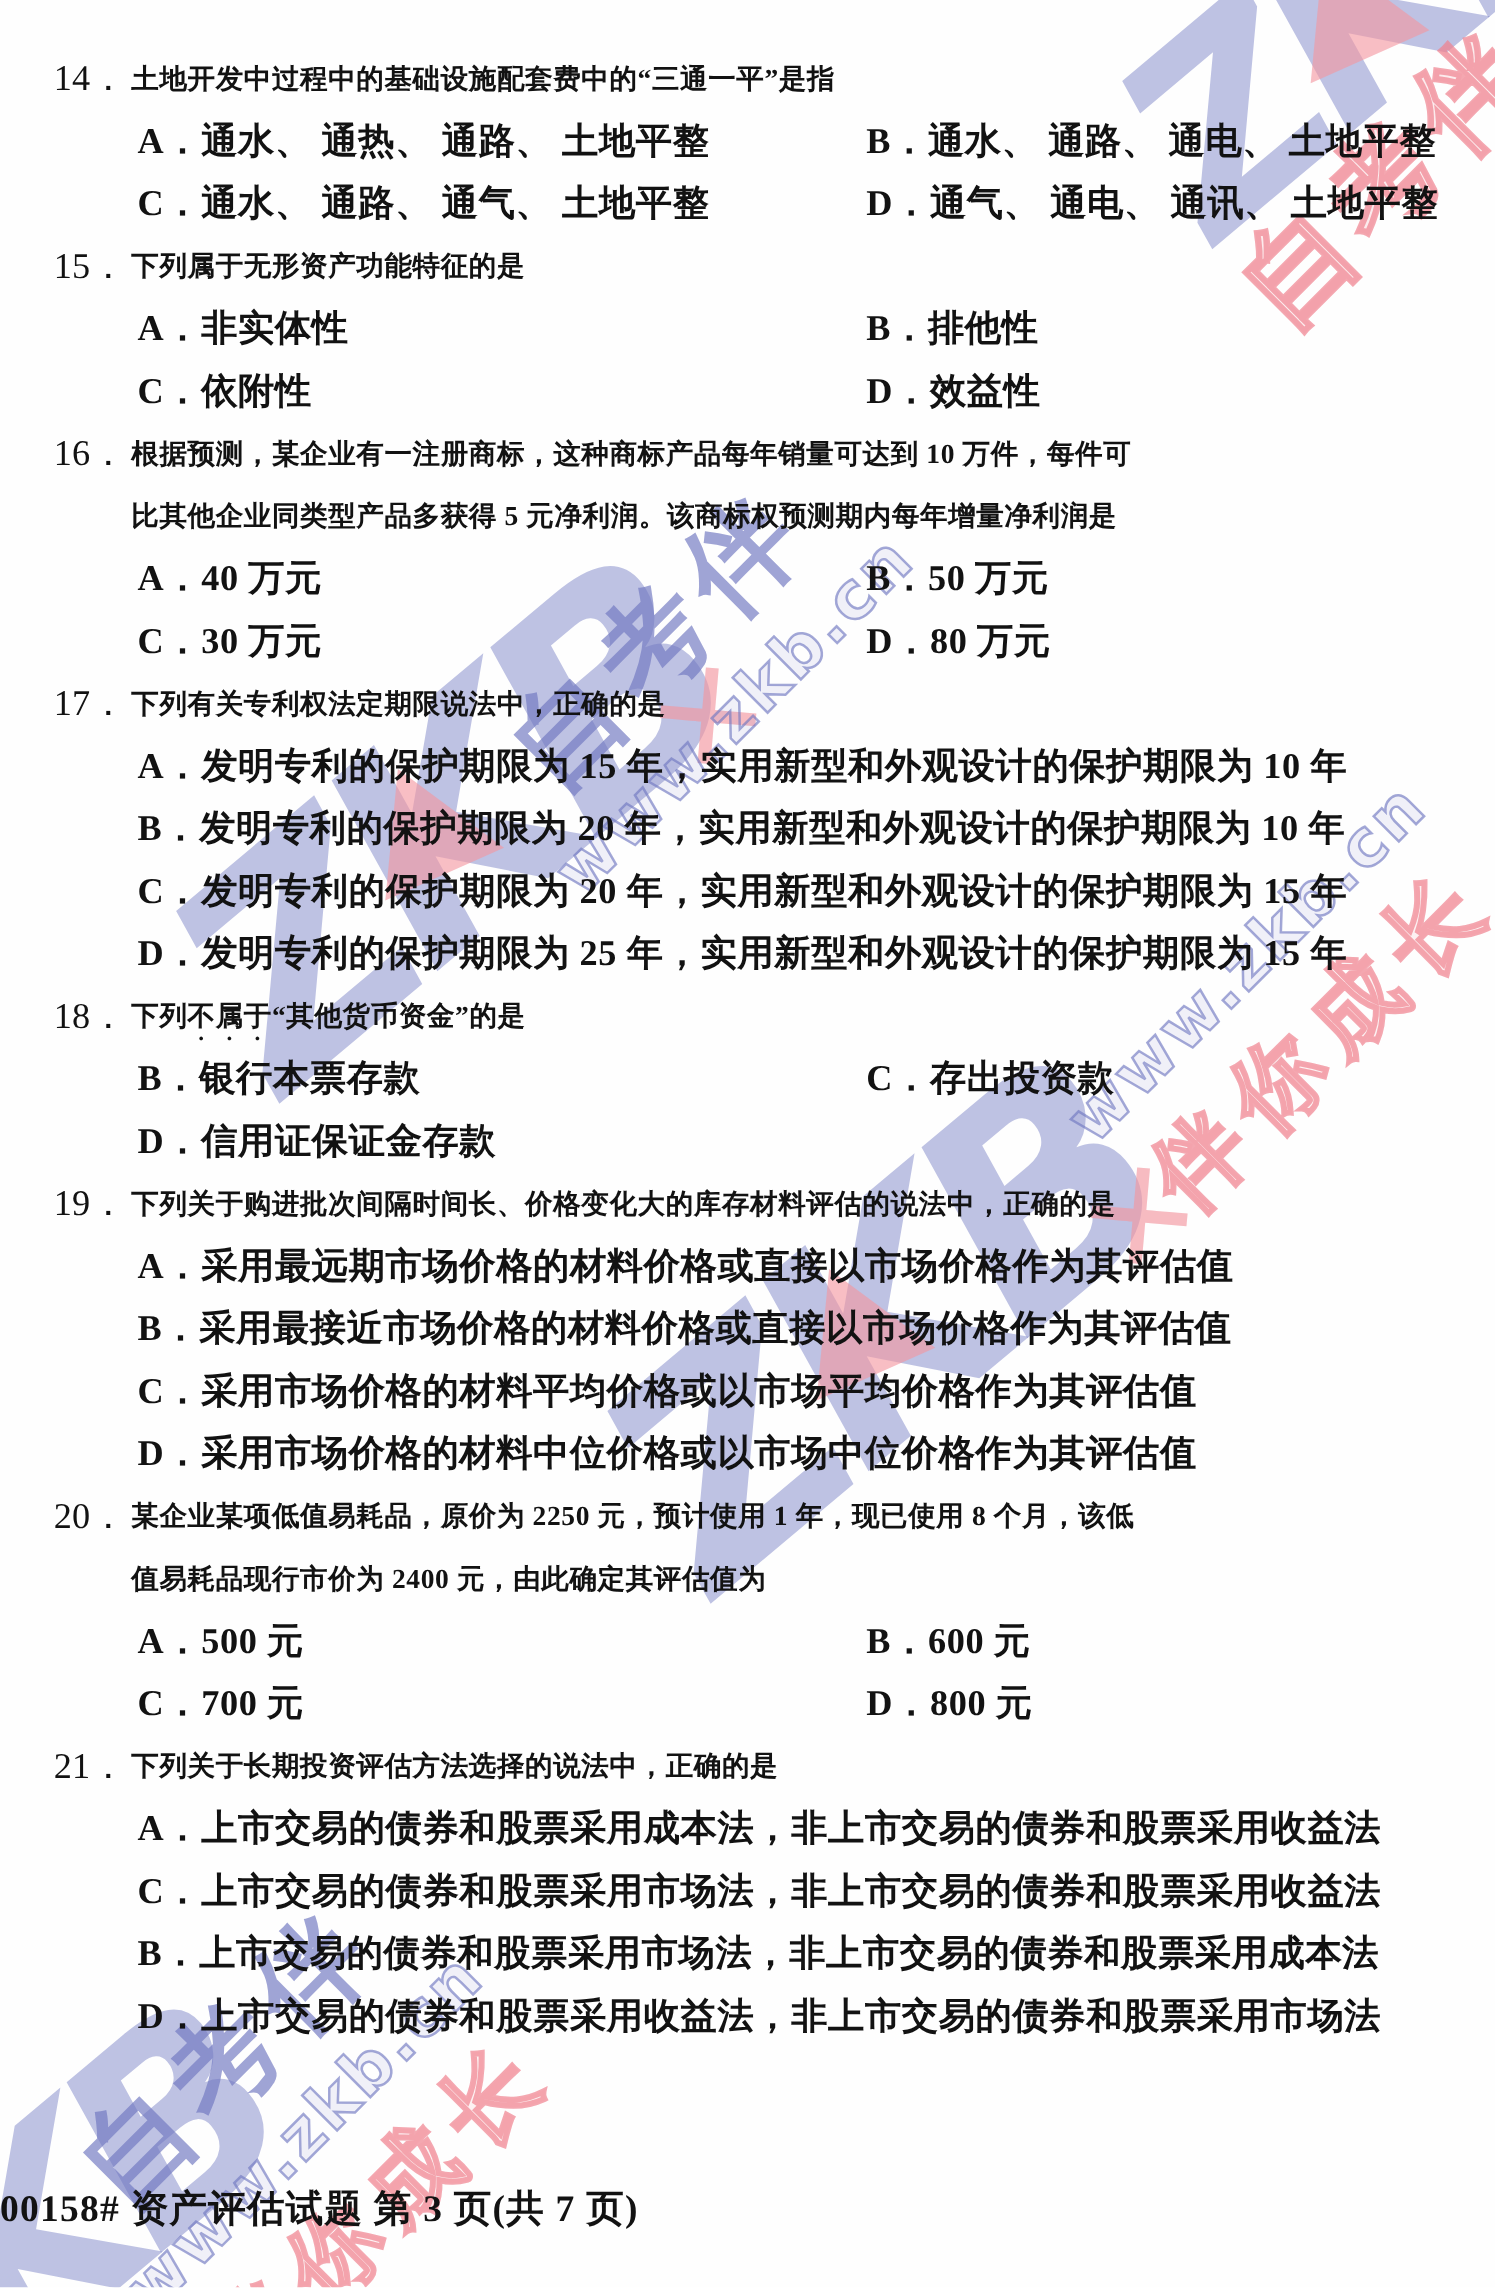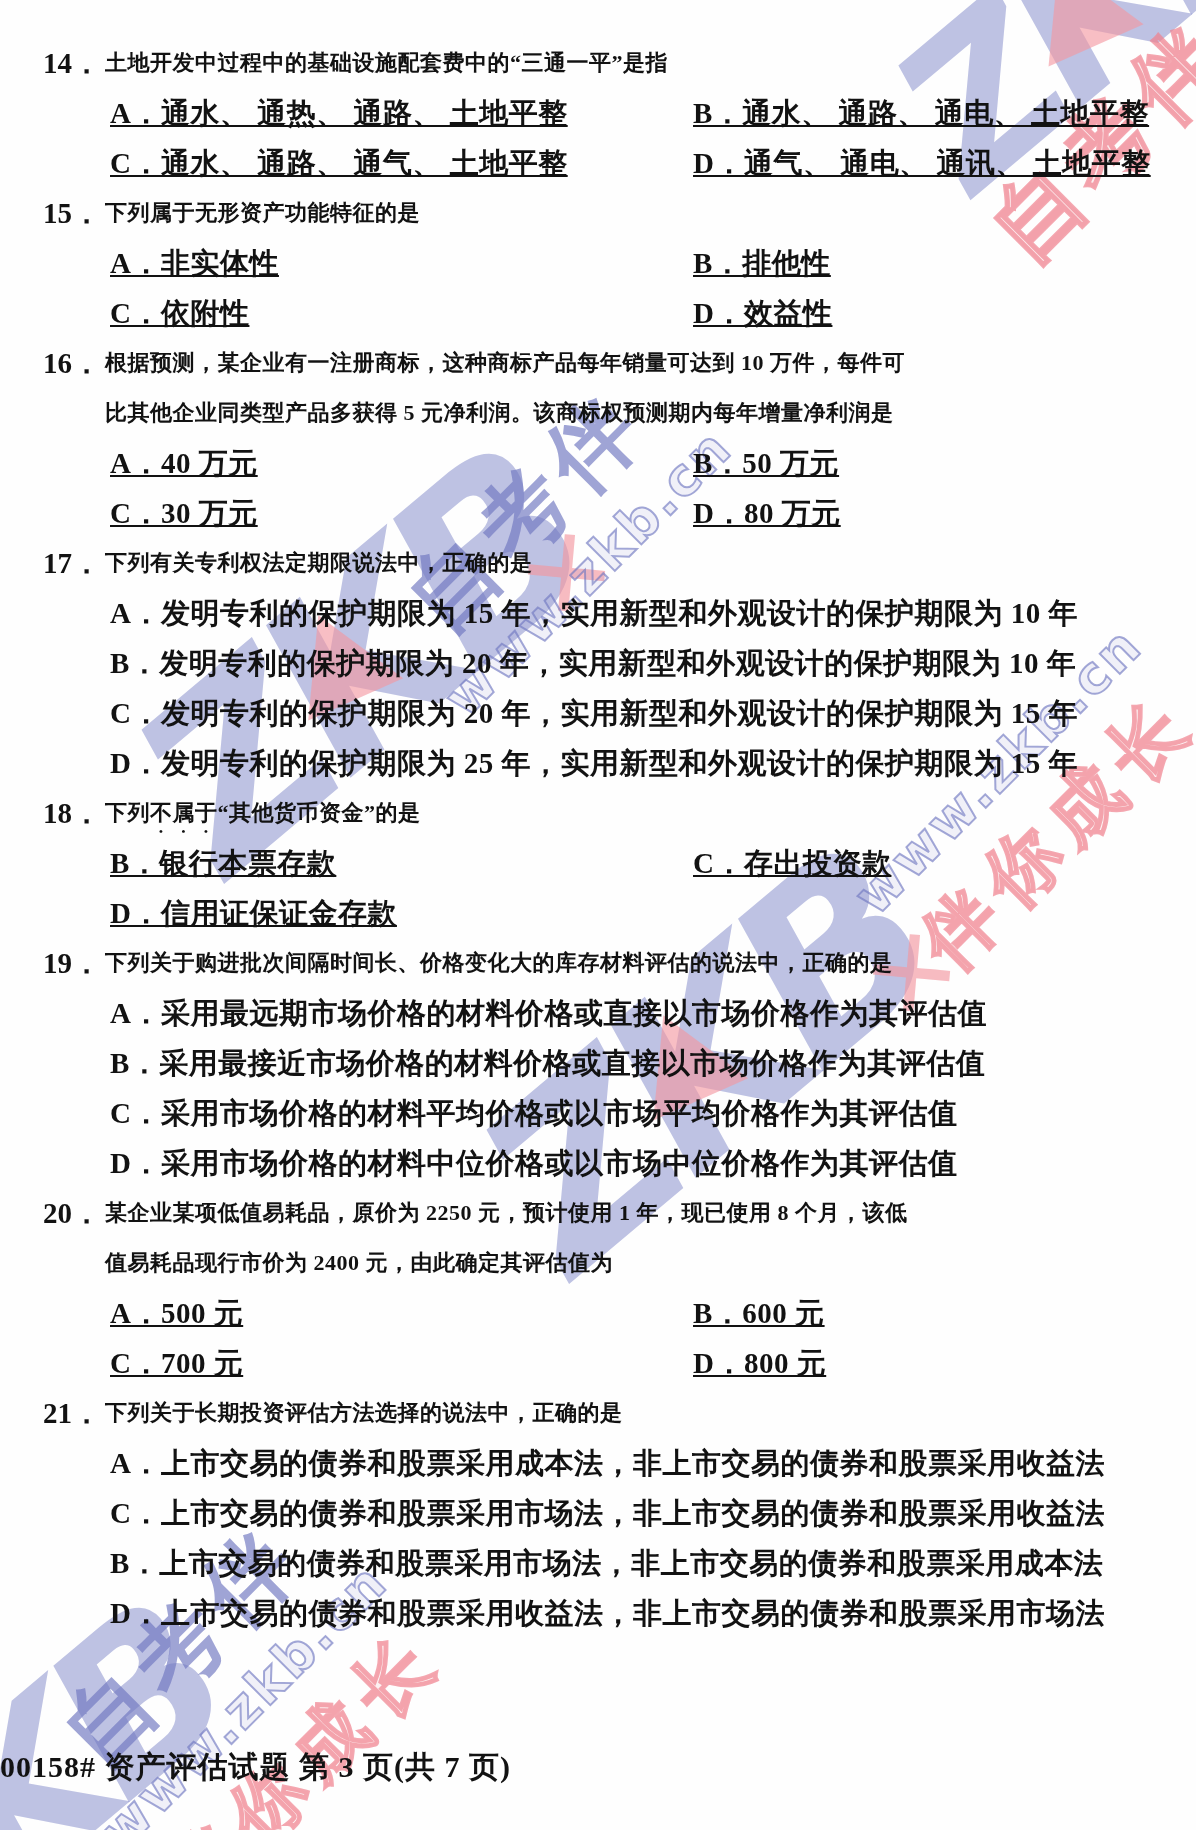--- a/index.html
+++ b/index.html
@@ -54,28 +54,28 @@
     color:rgba(245,150,158,0.12);
     -webkit-text-stroke:2.5px rgba(240,130,142,0.7);
     margin-top:12px;
   }
 
   
   .content { position:absolute; left:48px; top:38px; width:1118px; z-index:2; }
   .q-block { position:relative; padding-left:57px; }
   .q-num {
     position:absolute; left:-5px; top:0; line-height:50px; font-size:29px;
-    font-weight:700; white-space:nowrap;
+    font-weight:400; white-space:nowrap;
   }
   .stem-line {
     line-height:50px; font-size:22px; font-weight:600;
     letter-spacing:0.5px; white-space:nowrap;
   }
   .opts { margin-left:5px; }
-  .opts.grid { display:grid; grid-template-columns:583px auto;text-decoration:underline; }
+  .opts.grid { display:grid; grid-template-columns:583px auto; }
   .opt {
     line-height:50px; font-size:29px; font-weight:600;
     letter-spacing:0.5px; white-space:nowrap;
   }
   .emph {
     -webkit-text-emphasis:filled dot;
     -webkit-text-emphasis-position:under;
     text-emphasis:filled dot;
     text-emphasis-position:under right;
   }

